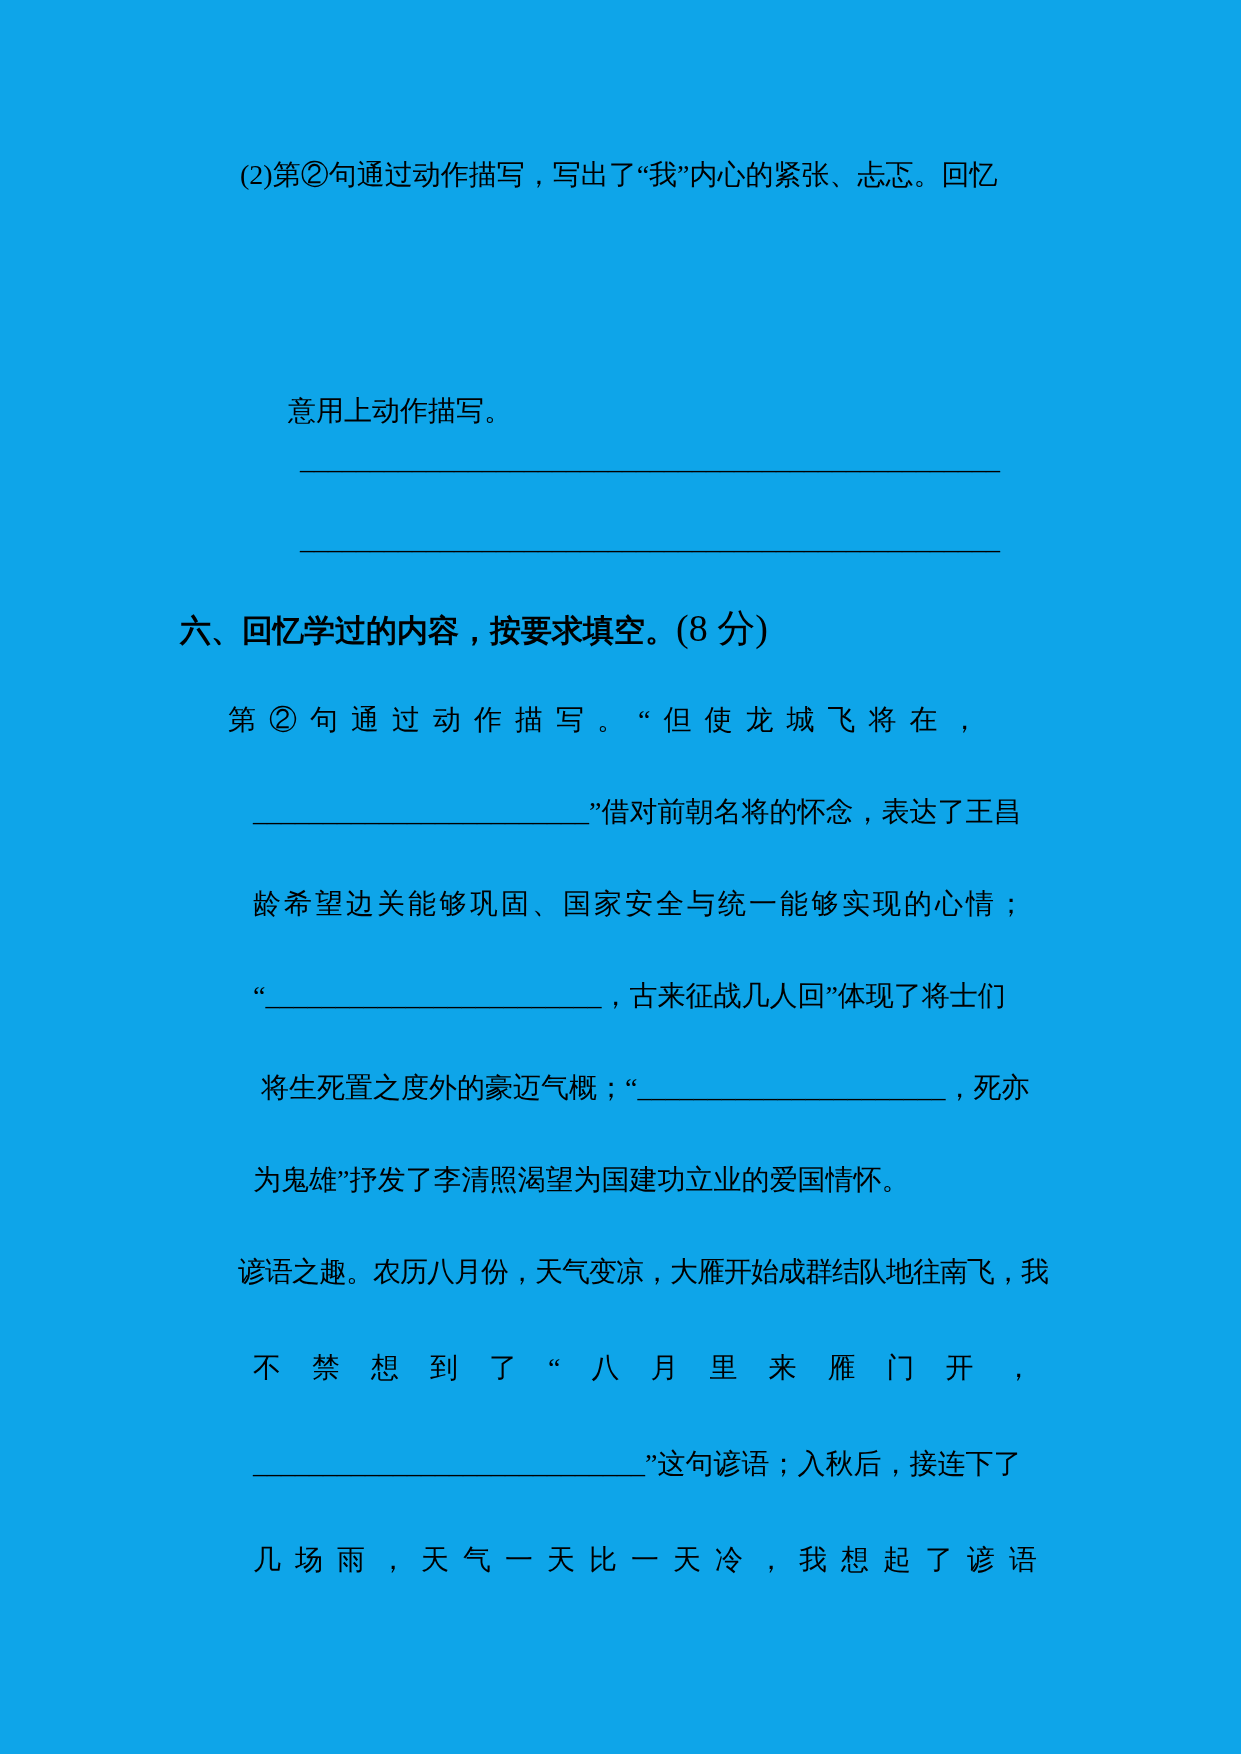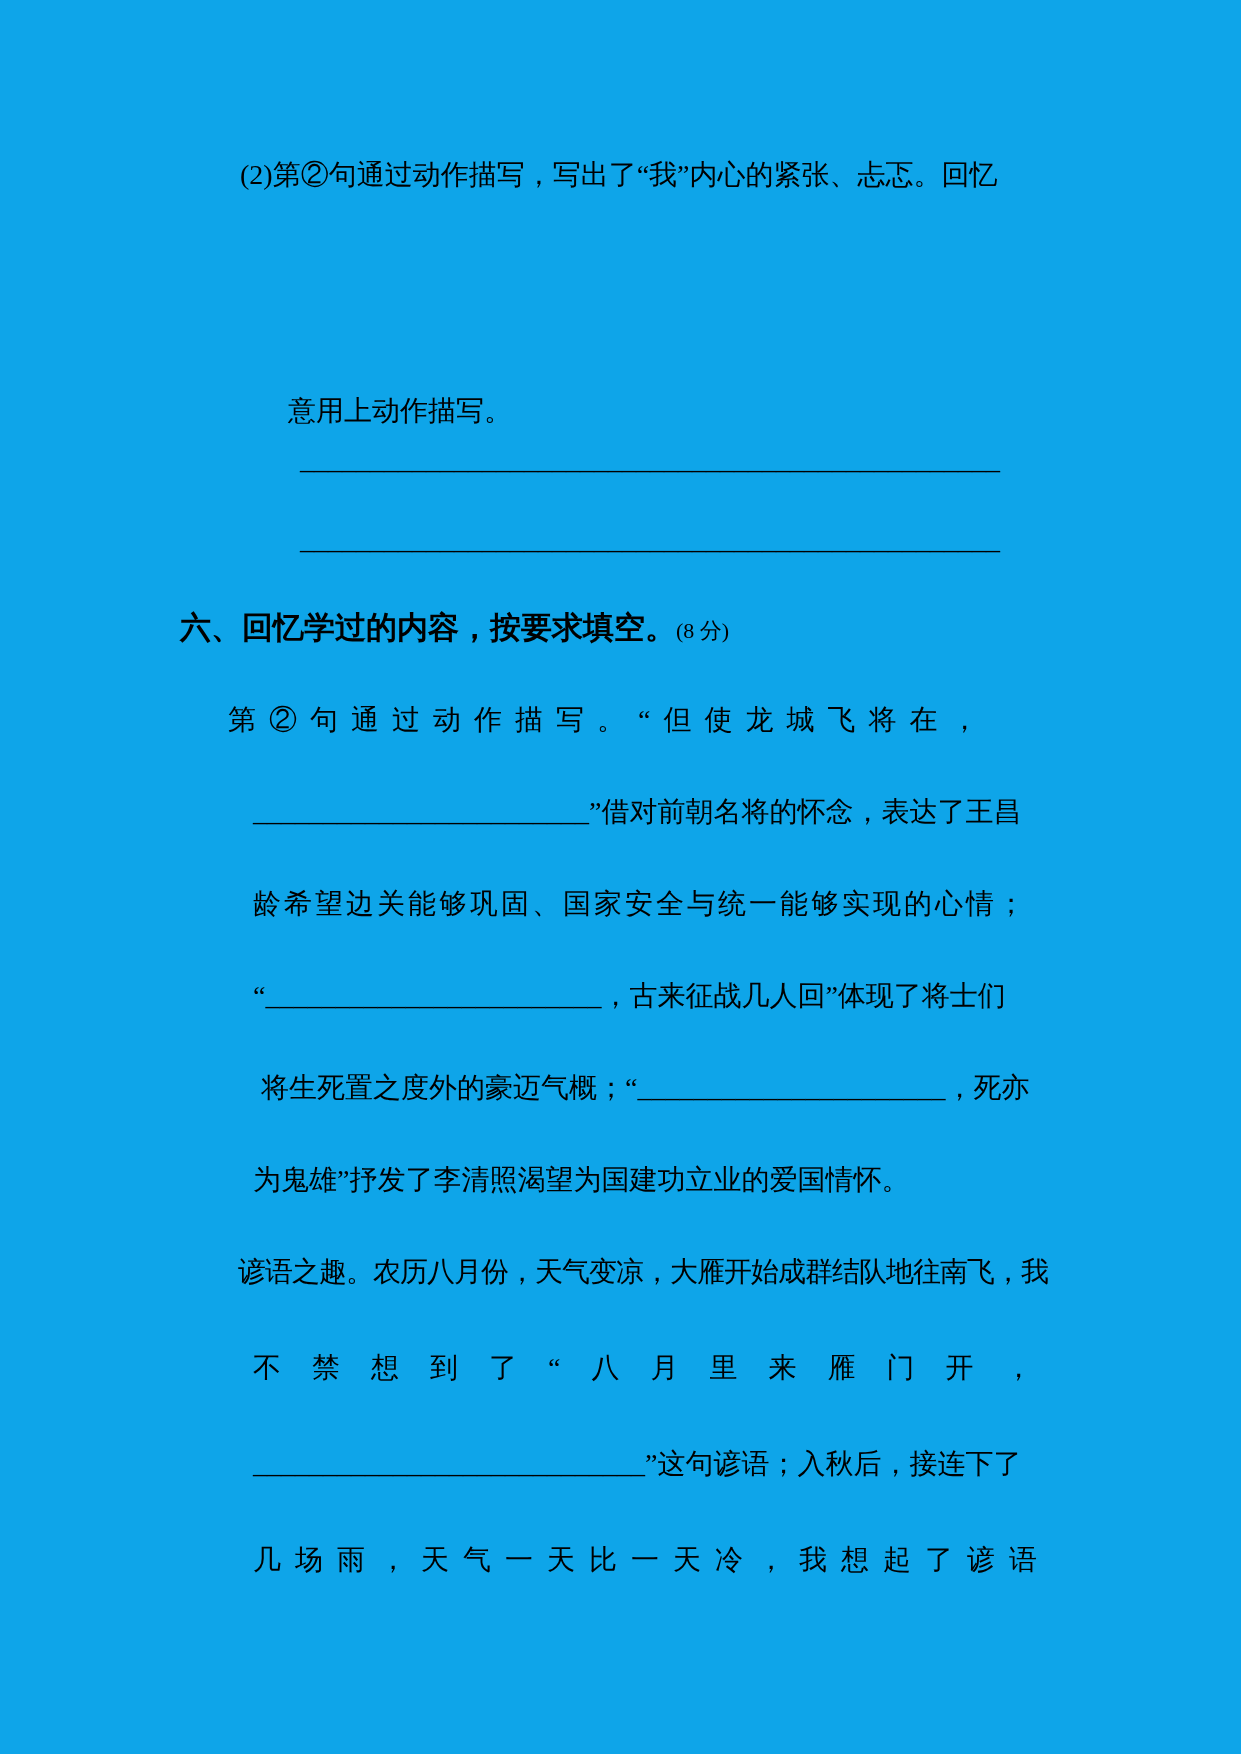--- a/index.html
+++ b/index.html
@@ -32,21 +32,21 @@
   .ans-2 { left: 300px; top: 520px; }
   
   .sec-heading { left: 180px; top: 608px; }
   .sec-heading .hd {
     font-family: "Liberation Sans", "DejaVu Sans", sans-serif;
     font-weight: 700;
     font-size: 31px;
   }
   .sec-heading .pts {
     font-family: "Liberation Serif", "DejaVu Serif", serif;
-    font-size: 22px;
+    font-size: 38px;
   }
   
   .p1-l1 { left: 228px; top: 700px;  letter-spacing: 13px; }
   .p1-l2 { left: 253px; top: 792px; }
   .p1-l3 { left: 253px; top: 884px;  letter-spacing: 3px; }
   .p1-l4 { left: 253px; top: 976px; text-align: center; }
   .p1-l5 { left: 261px; top: 1068px; font-family: Liberation Serif, serif; }
   .p1-l6 { left: 253px; top: 1160px; }
   
   .p2-l1 { left: 238px; top: 1252px; letter-spacing: -1px; }

